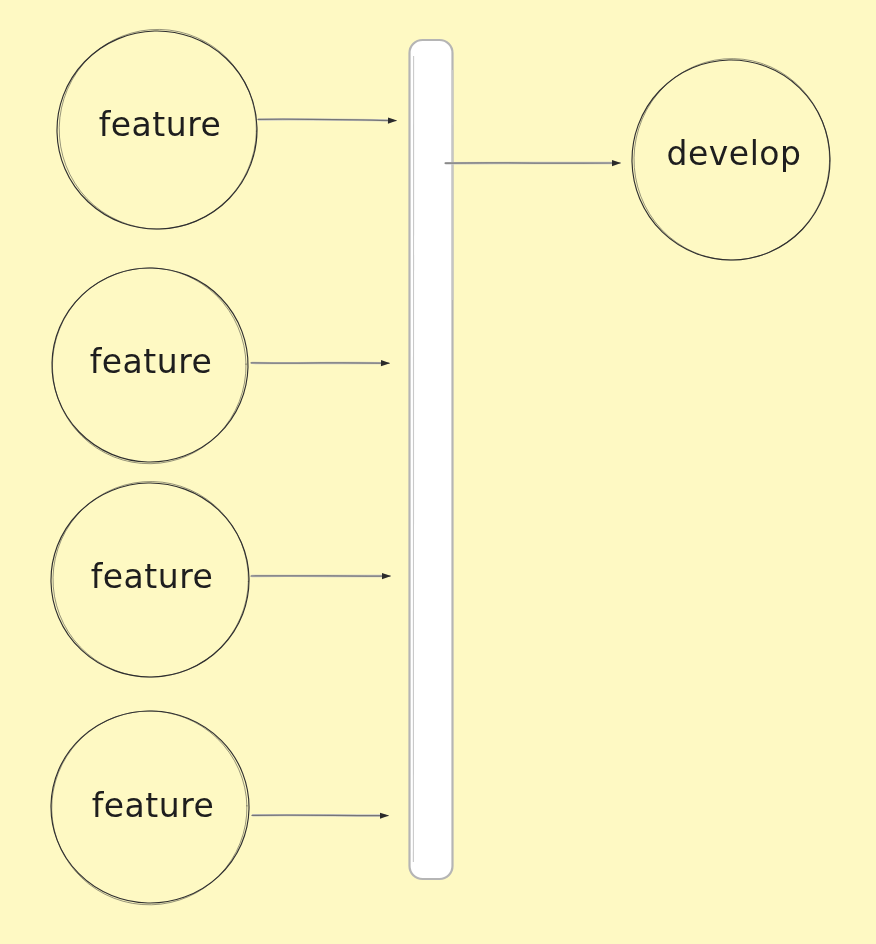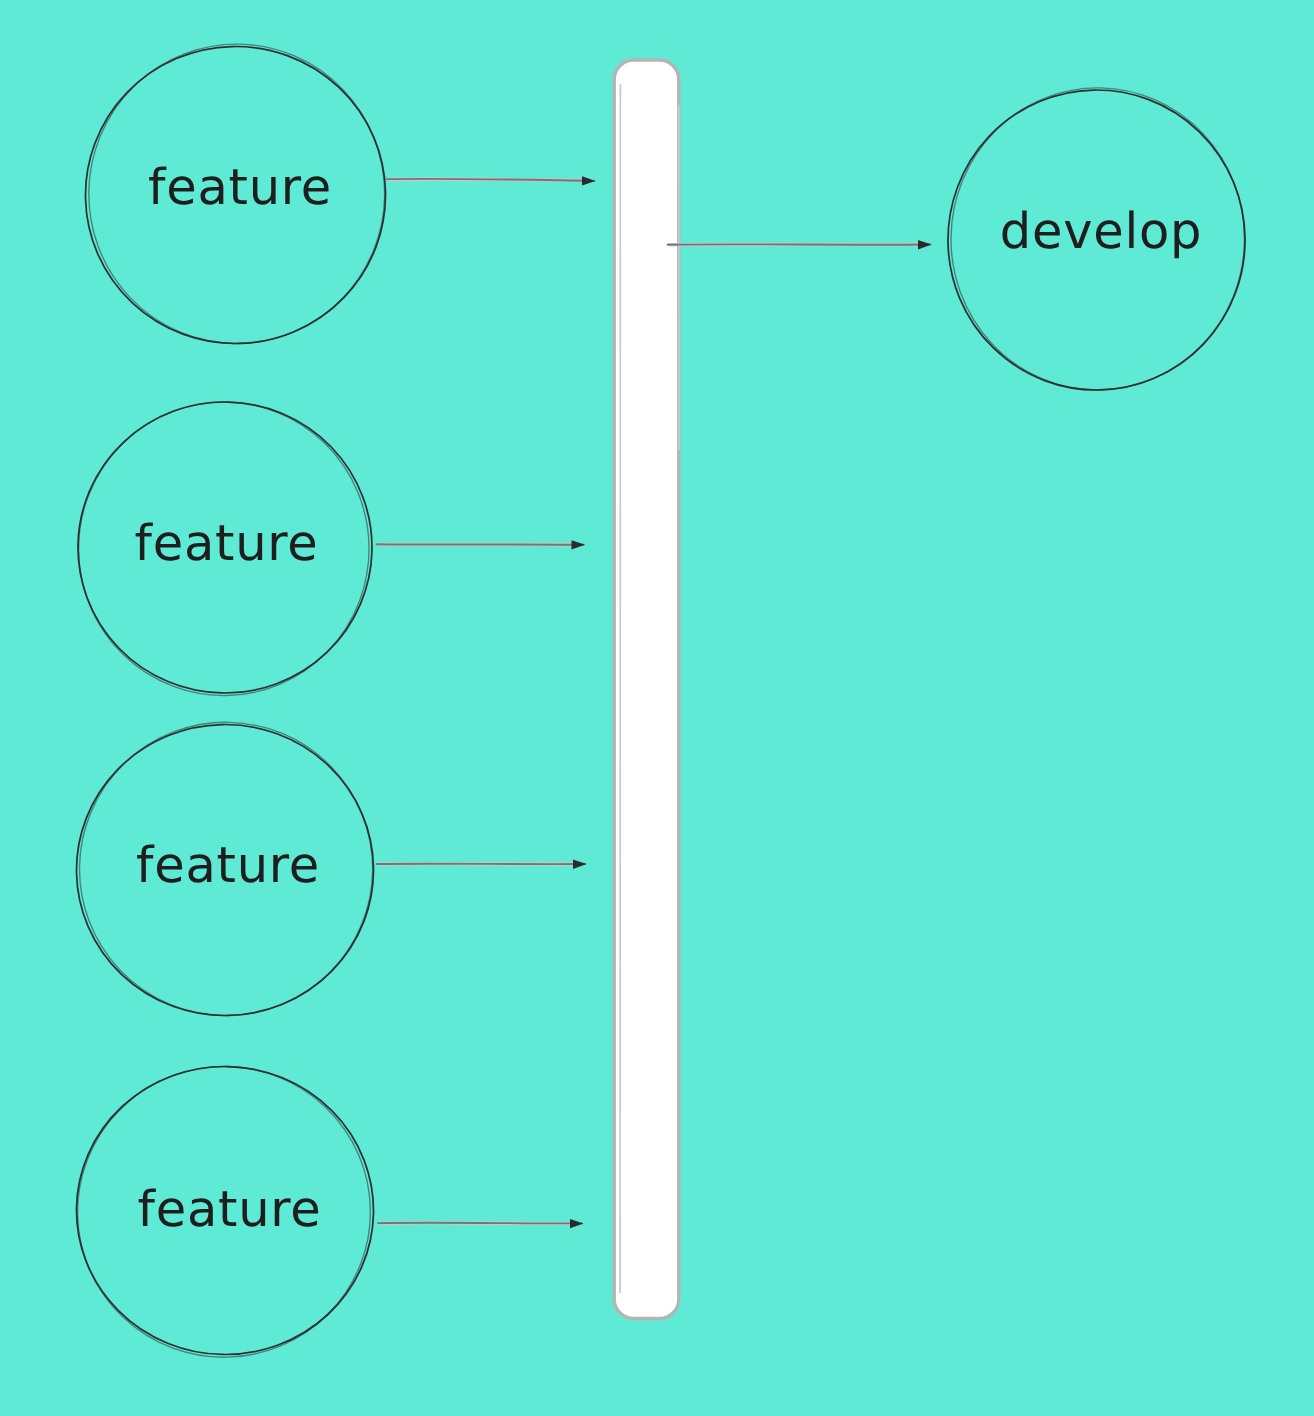--- a/index.html
+++ b/index.html
@@ -4,21 +4,21 @@
 <style>
   html, body {
     margin: 0;
     padding: 0;
     background: #ffffff;
   }
   .canvas {
     position: relative;
     width: 876px;
     height: 944px;
-    background: #5eead4;
+    background: #fef9c3;
     overflow: hidden;
   }
   svg { display: block; }
   .node-outline {
     fill: none;
     stroke: #2f2f2f;
     stroke-width: 1.15;
     stroke-linecap: round;
   }
   .node-outline.pass2 {

